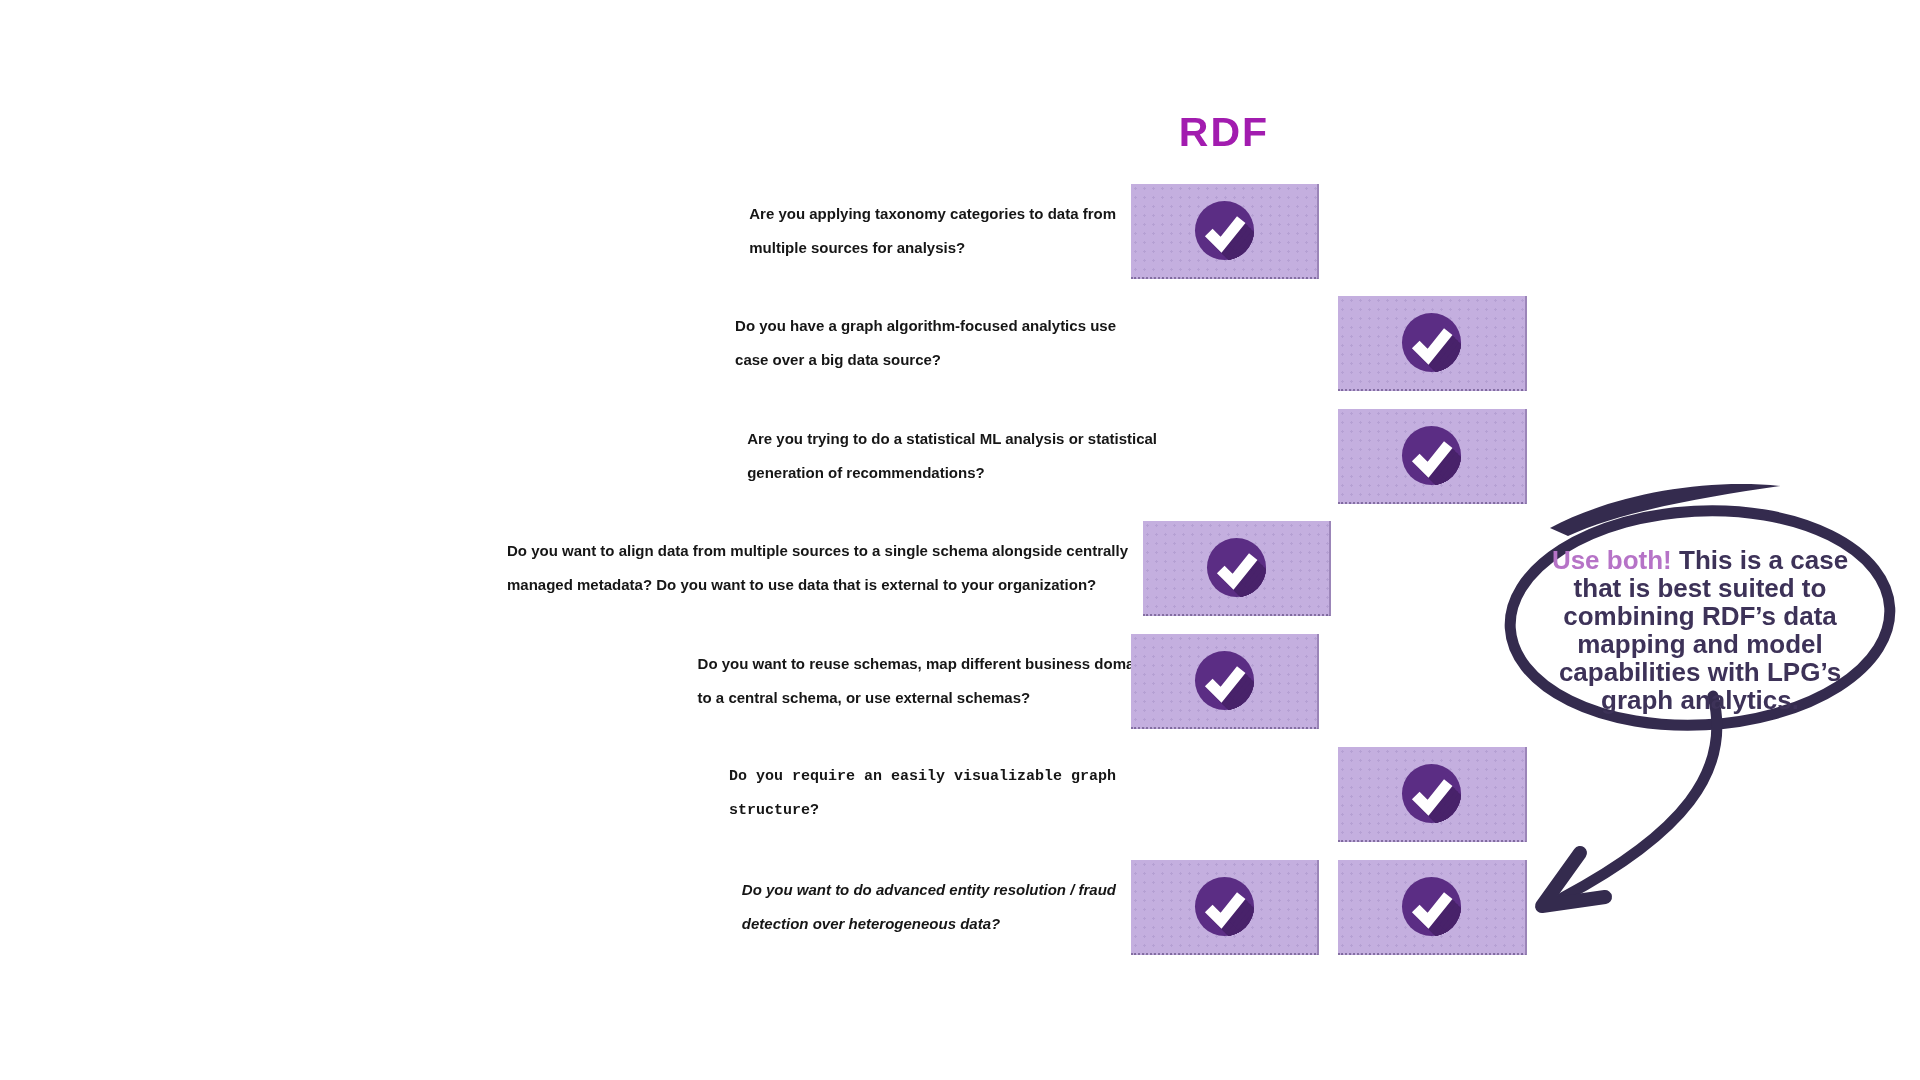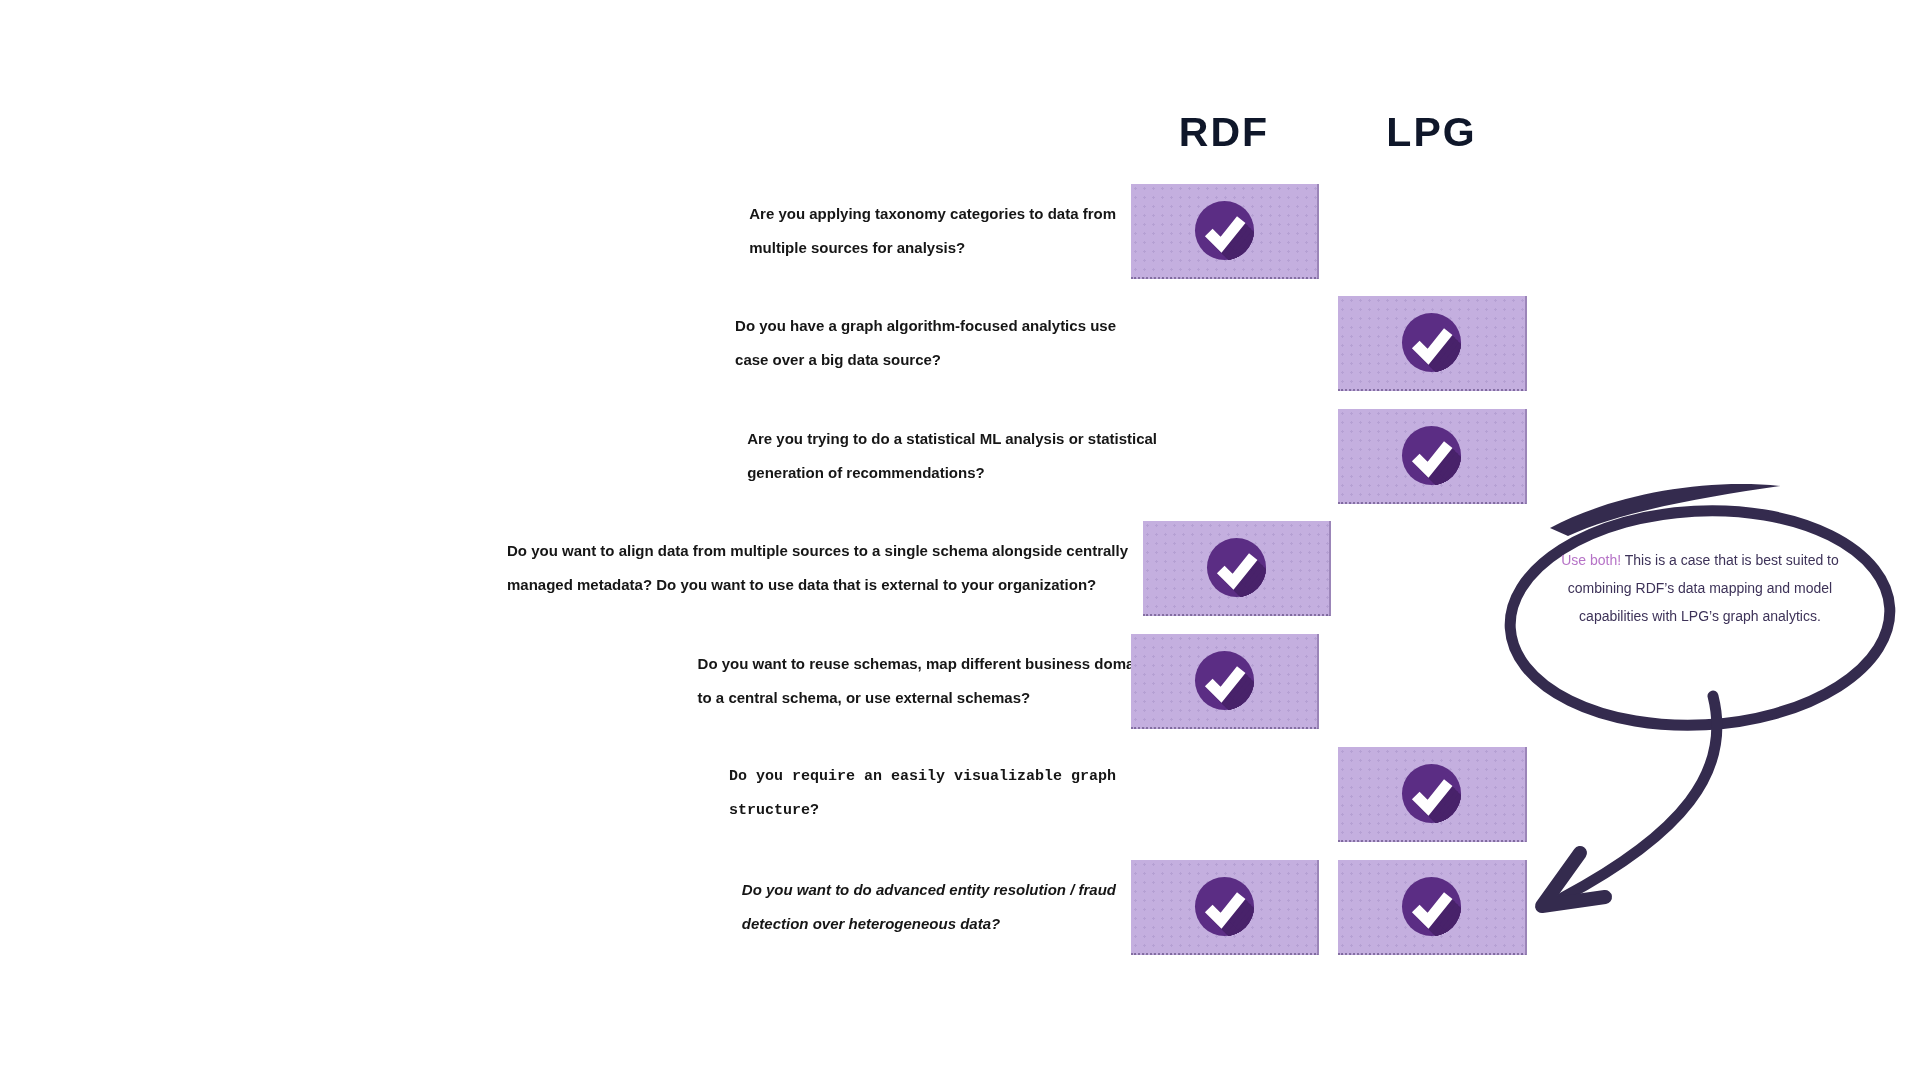--- a/index.html
+++ b/index.html
@@ -7,21 +7,21 @@
     width:1920px;height:1080px;position:relative;overflow:hidden;
     background:#ffffff;
     font-family:"Liberation Sans", sans-serif;
   }
   .stage{position:absolute;inset:0;}
 
   
   .col-header{
     position:absolute;top:108px;height:48px;
     display:flex;align-items:center;justify-content:center;
-    font-size:41px;font-weight:800;letter-spacing:2px;color:#0f172a;
+    font-size:41px;font-weight:800;letter-spacing:2px;color:#a21caf;
   }
   .col-header.rdf{left:1131px;width:186px;}
   .col-header.lpg{left:1338px;width:187px;}
 
   
   .row{position:absolute;left:0;width:1920px;height:93px;}
   .question{
     position:absolute;top:0;right:804px;left:40px;height:100%;
     display:flex;align-items:center;justify-content:flex-end;
     text-align:left;white-space:pre-line;
@@ -37,41 +37,40 @@
     display:flex;align-items:center;justify-content:center;
   }
   .cell.rdf{left:1131px;width:186px;}
   .cell.lpg{left:1338px;width:187px;}
   .check{width:63px;height:63px;display:block;}
 
   
   .callout-svg{position:absolute;left:1450px;top:400px;width:470px;height:560px;}
   .callout-text{
     position:absolute;left:1532px;top:546px;width:336px;
-    text-align:center;font-size:14px;line-height:28px;font-weight:400;
+    text-align:center;font-size:26px;line-height:28px;font-weight:700;
     color:#3d3258;
   }
   .callout-text .lead{color:#b673c7;}
 </style>
 </head>
 <body>
 
 <svg width="0" height="0" style="position:absolute" aria-hidden="true">
   <defs>
     <clipPath id="ck-clip">
         <circle cx="32" cy="32" r="30"></circle>
       </clipPath>
     <path id="ck-path" d="M16 34 L28.5 46.5 L49 21" fill="none" stroke-width="11" stroke-linecap="butt" stroke-linejoin="miter"></path>
   </defs>
 </svg>
 
 <div class="stage">
 
   <div class="col-header rdf">RDF</div>
-  <div class="col-header lpg">LPG</div>
 
   <div class="row" style="top:184px;">
     <div class="question">Are you applying taxonomy categories to data from
 multiple sources for analysis?</div>
     <div class="cell rdf">
       <svg class="check" viewBox="0 0 64 64">
         <circle cx="32" cy="32" r="30" fill="#5b2d84"></circle>
         <g clip-path="url(#ck-clip)" stroke="#48226a">
           <use href="#ck-path" transform="translate(3,3)"></use>
             <use href="#ck-path" transform="translate(6,6)"></use>

